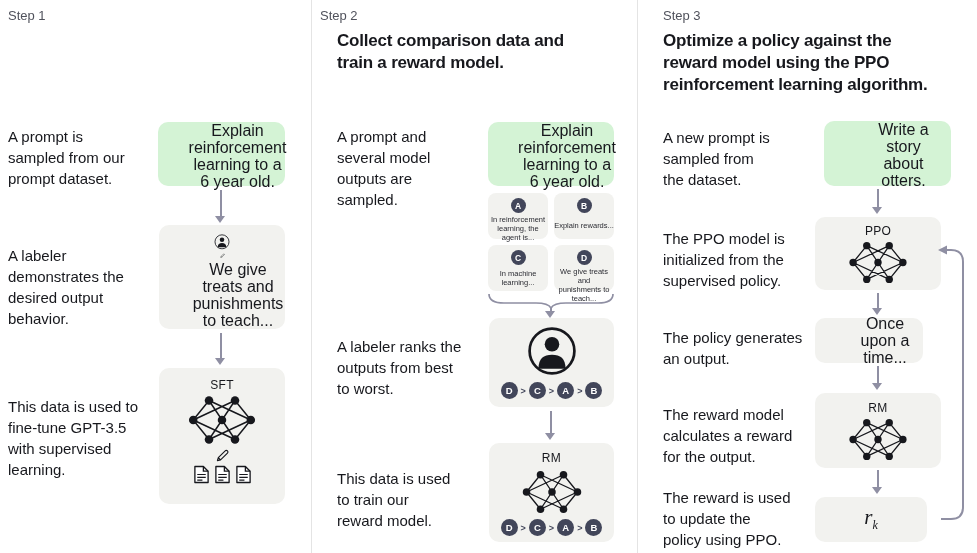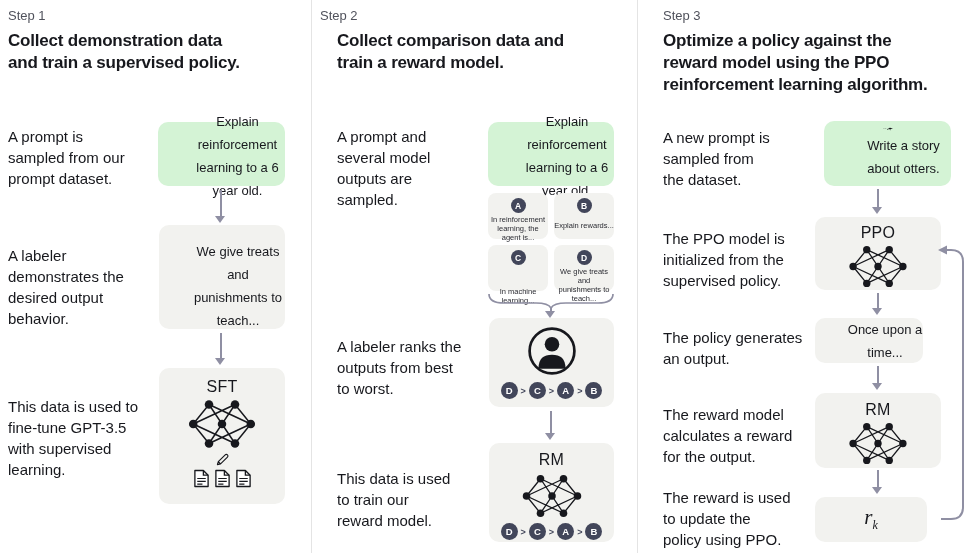--- a/index.html
+++ b/index.html
@@ -9,22 +9,22 @@
   *{margin:0;padding:0;box-sizing:border-box;}
   body{background:#fff;font-family:"Liberation Sans","DejaVu Sans",sans-serif;}
   .canvas{position:relative;width:977px;height:553px;background:#fff;overflow:hidden;}
   .divider{position:absolute;top:0;width:1px;height:553px;background:var(--divider);}
   .step-label{position:absolute;font-size:13px;color:var(--step-label);}
   .heading{position:absolute;font-size:17px;font-weight:bold;color:var(--text);line-height:22px;letter-spacing:-0.2px;}
   .caption{position:absolute;font-size:15px;color:var(--text);line-height:21px;}
   .pre{white-space:pre-line;}
   .gbox{position:absolute;background:var(--green-box);border-radius:10px;display:flex;flex-direction:column;align-items:center;justify-content:center;gap:3px;padding:6px 4px;}
   .xbox{position:absolute;background:var(--gray-box);border-radius:10px;display:flex;flex-direction:column;align-items:center;}
-  .box-cap{font-size:13px;line-height:23px;color:var(--text);text-align:center;margin-left:32px;}
-  .model-label{font-size:16px;color:var(--text);letter-spacing:0.3px;text-align:right;}
+  .box-cap{font-size:16px;line-height:17px;color:var(--text);text-align:center;margin-left:32px;}
+  .model-label{font-size:12px;color:var(--text);letter-spacing:0.3px;text-align:right;}
   .v-arrow{position:absolute;width:16px;}
   .v-arrow .line{position:absolute;left:7px;top:0;width:1.5px;height:calc(100% - 7px);background:var(--arrow);}
   .v-arrow .head{position:absolute;left:2px;bottom:0;width:0;height:0;border-left:5.5px solid transparent;border-right:5.5px solid transparent;border-top:7px solid var(--arrow);}
   .badge-row{display:flex;align-items:center;gap:3px;}
   .badge{width:17px;height:17px;border-radius:50%;background:var(--badge);color:#fff;font-size:9.5px;font-weight:bold;display:flex;align-items:center;justify-content:center;}
   .sep{font-size:9px;font-weight:bold;color:var(--badge);}
   .card{position:absolute;width:60px;height:46px;background:var(--gray-box);border-radius:8px;display:flex;flex-direction:column;align-items:center;padding-top:5px;gap:2px;}
   .card-letter{width:15px;height:15px;border-radius:50%;background:var(--badge);color:#fff;font-size:8.5px;font-weight:bold;display:flex;align-items:center;justify-content:center;flex:none;}
   .card-text{font-size:7.5px;line-height:9px;color:var(--card-text);text-align:center;}
   .rk{font-family:"Liberation Serif","DejaVu Serif",serif;font-style:italic;font-size:21px;color:var(--text);}
@@ -76,22 +76,20 @@
     </symbol>
   </defs>
 </svg>
 
 <div class="canvas">
 
   <div class="divider" style="left:311px"></div>
   <div class="divider" style="left:637px"></div>
 
   <div class="step-label" style="left:8px;top:8px">Step 1</div>
-  <div class="heading pre" style="left:8px;top:30px;width:290px">Collect demonstration data
-and train a supervised policy.</div>
 
   <div class="caption pre" style="left:8px;top:126px">A prompt is
 sampled from our
 prompt dataset.</div>
   <div class="caption pre" style="left:8px;top:245px">A labeler
 demonstrates the
 desired output
 behavior.</div>
   <div class="caption pre" style="left:8px;top:396px">This data is used to
 fine-tune GPT-3.5
@@ -176,21 +174,21 @@
     <div class="card-text pre">In reinforcement
 learning, the
 agent is...</div>
   </div>
   <div class="card" style="left:554px;top:193px">
     <div class="card-letter">B</div>
     <div class="card-text pre" style="margin-top:6px">Explain rewards...</div>
   </div>
   <div class="card" style="left:488px;top:245px">
     <div class="card-letter">C</div>
-    <div class="card-text pre" style="margin-top:20px">In machine
+    <div class="card-text pre" style="margin-top:2px">In machine
 learning...</div>
   </div>
   <div class="card" style="left:554px;top:245px">
     <div class="card-letter">D</div>
     <div class="card-text pre">We give treats and
 punishments to
 teach...</div>
   </div>
 
   <svg style="position:absolute;left:488px;top:293px" width="126" height="16">

